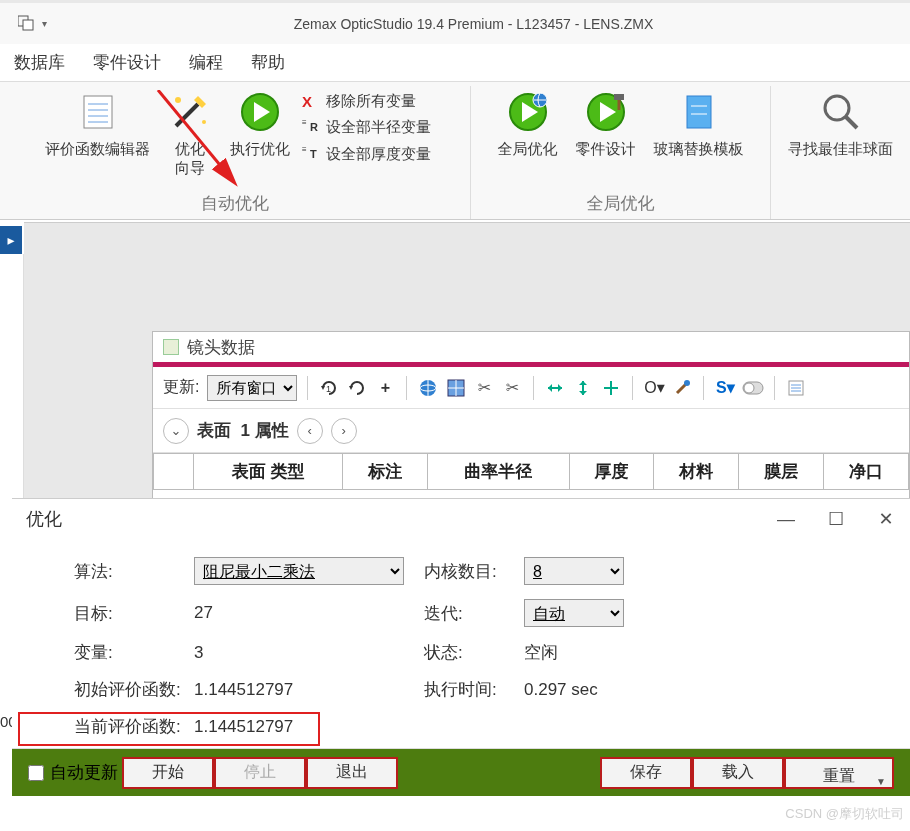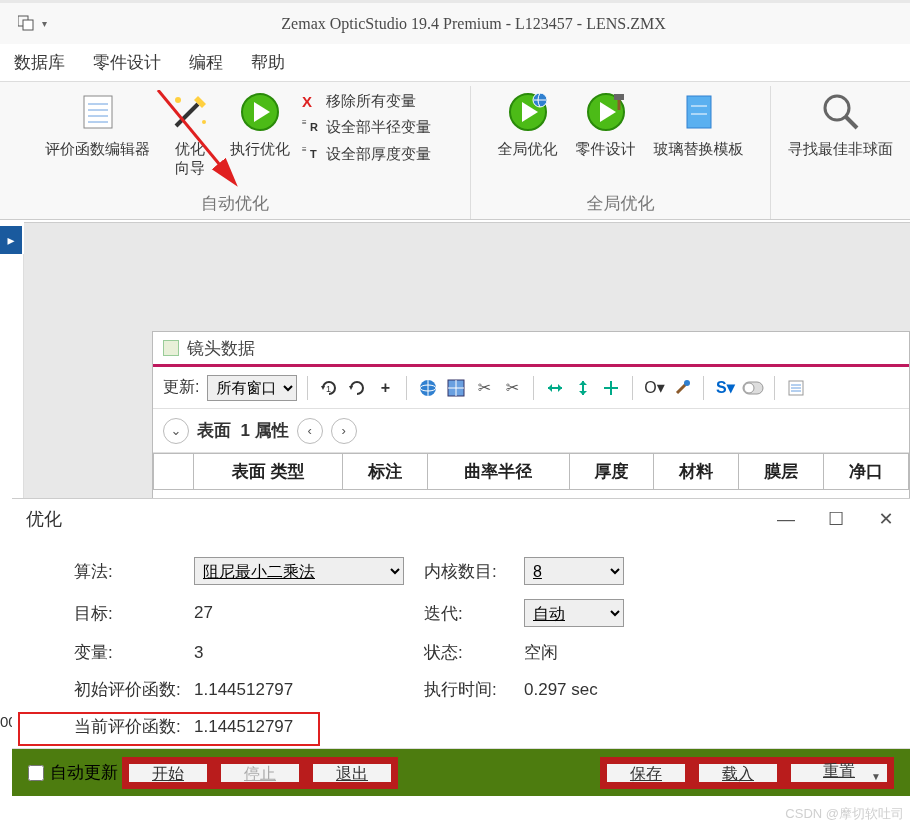--- a/index.html
+++ b/index.html
@@ -1,21 +1,21 @@
 <!DOCTYPE html>
 <html><head>
 <meta charset="utf-8">
 <style>
 * { box-sizing: border-box; margin: 0; padding: 0; font-family: "Microsoft YaHei", SimSun, sans-serif; }
 body { width: 910px; height: 831px; background: #fff; overflow: hidden; position: relative; }
 
 .title-bar { height: 44px; background: #f8f8f8; display: flex; align-items: center; padding: 0 10px; border-top: 3px solid #e8e8e8; }
 .title-bar .window-icon { width: 20px; height: 20px; margin-left: 8px; }
 .title-bar .dropdown-arrow { font-size: 10px; color: #666; margin-left: 4px; }
-.title-bar .title-text { flex: 1; text-align: center; color: #4a4a4a; font-size: 16px; font-family: Liberation Serif, serif; }
+.title-bar .title-text { flex: 1; text-align: center; color: #4a4a4a; font-size: 14px; }
 
 .menu-bar { height: 38px; background: #fff; display: flex; align-items: center; padding: 0 14px; gap: 28px; border-bottom: 1px solid #ddd; }
 .menu-bar .menu-item { color: #3a3a3a; font-size: 17px; cursor: pointer; }
 
 .ribbon { height: 138px; background: #f8f8f8; border-bottom: 1px solid #ccc; display: flex; justify-content: space-between; position: relative; padding-top: 4px; }
 .ribbon-group { display: flex; flex-direction: column; align-items: center; padding: 0 6px; }
 .ribbon-group.g-left { width: 470px; }
 .ribbon-group.g-mid { width: 300px; border-left: 1px solid #ddd; }
 .ribbon-group.g-right { width: 140px; border-left: 1px solid #ddd; }
 .ribbon-row { display: flex; align-items: flex-start; gap: 6px; height: 108px; }
@@ -25,21 +25,21 @@
 .ribbon-small-col { display: flex; flex-direction: column; gap: 6px; padding-top: 6px; }
 .ribbon-small-item { display: flex; align-items: center; gap: 6px; font-size: 15px; color: #3a3a3a; cursor: pointer; }
 .ribbon-group-label { font-size: 17px; color: #777; padding-bottom: 4px; margin-top: 8px; }
 
 .vertical-tab { position: absolute; left: 0; top: 226px; width: 22px; height: 28px; background: #1a5a9e; color: #fff; font-size: 14px; display: flex; align-items: center; justify-content: center; }
 .left-gutter { position: absolute; left: 0; top: 254px; width: 24px; height: 256px; background: #fff; border-right: 1px solid #ddd; }
 .gutter-text { position: absolute; left: 0; top: 458px; font-size: 15px; color: #333; line-height: 1.3; }
 
 .workspace { position: absolute; left: 24px; top: 222px; right: 0; height: 288px; background: #e8e8e8; border-top: 1px solid #ccc; }
 .lens-panel { position: absolute; left: 128px; top: 108px; right: 0; bottom: 0; background: #fff; border: 1px solid #bbb; }
-.lens-panel-title { height: 35px; display: flex; align-items: center; gap: 8px; padding: 0 10px; font-size: 17px; color: #444; border-bottom: 3px solid #be185d; }
+.lens-panel-title { height: 35px; display: flex; align-items: center; gap: 8px; padding: 0 10px; font-size: 17px; color: #444; border-bottom: 5px solid #be185d; }
 .lens-panel-title .doc-icon { width: 16px; height: 16px; background: #e8f0d8; border: 1px solid #9c9; }
 .lens-toolbar { height: 42px; display: flex; align-items: center; gap: 6px; padding: 0 10px; border-bottom: 1px solid #e0e0e0; }
 .lens-toolbar .update-label { font-size: 16px; color: #333; margin-right: 2px; }
 .lens-toolbar select.update-select { height: 26px; font-size: 15px; border: 1px solid #999; padding: 0 4px; }
 .lens-toolbar .tb-sep { width: 1px; height: 24px; background: #ccc; margin: 0 4px; }
 .lens-toolbar .tb-icon { width: 22px; height: 22px; display: flex; align-items: center; justify-content: center; cursor: pointer; font-size: 16px; }
 .lens-surface-row { height: 44px; display: flex; align-items: center; gap: 8px; padding: 0 10px; border-bottom: 1px solid #e0e0e0; }
 .lens-surface-row .chev-btn { width: 26px; height: 26px; border: 1px solid #bbb; border-radius: 50%; display: flex; align-items: center; justify-content: center; cursor: pointer; font-size: 13px; color: #555; background: #fff; }
 .lens-surface-row .surf-label { font-size: 17px; font-weight: bold; color: #333; }
 .lens-table { width: 100%; border-collapse: collapse; }
@@ -51,21 +51,21 @@
 .opt-controls { display: flex; gap: 30px; }
 .opt-controls .ctl { width: 20px; height: 20px; display: flex; align-items: center; justify-content: center; color: #555; font-size: 18px; cursor: pointer; }
 .opt-body { padding: 18px 16px 10px 16px; }
 .opt-grid { display: grid; grid-template-columns: 120px 230px 100px 180px; row-gap: 14px; align-items: center; font-size: 17px; color: #333; margin-left: 46px; }
 .opt-grid select { height: 28px; width: 210px; border: 1px solid #999; font-size: 16px; padding: 0 4px; text-decoration: underline; }
 .opt-grid select.narrow { width: 100px; }
 .highlight-box { position: absolute; left: 18px; top: 712px; width: 302px; height: 34px; border: 2px solid #e02020; pointer-events: none; }
 .opt-btnbar { height: 48px; display: flex; align-items: center; padding: 13px 16px; gap: 0; border-top: 1px solid #ddd; background: #4d7c0f; }
 .opt-btnbar .auto-check { display: flex; align-items: center; gap: 6px; font-size: 17px; margin-right: 4px; }
 .opt-btnbar .auto-check input { width: 16px; height: 16px; }
-.opt-btnbar button { height: 32px; width: 92px; border: 7px solid #b91c1c; background: #f3f3f3; font-size: 16px; color: #333; cursor: pointer; text-decoration: underline; }
+.opt-btnbar button { height: 32px; width: 92px; border: 2px solid #b91c1c; background: #f3f3f3; font-size: 16px; color: #333; cursor: pointer; }
 .opt-btnbar button.disabled { color: #aaa; }
 .opt-btnbar .spacer { flex: 1; }
 .opt-btnbar .dropdown-button { width: 110px; display: flex; align-items: flex-end; justify-content: center; position: relative; }
 .opt-btnbar .dropdown-button .dd-arrow { position: absolute; right: 6px; font-size: 10px; color: #555; }
 
 .arrow-annot { position: absolute; left: 148px; top: 8px; pointer-events: none; }
 .watermark { position: absolute; right: 6px; bottom: 8px; color: #bbb; font-size: 13px; opacity: 0.7; }
 </style>
 </head>
 <body>

